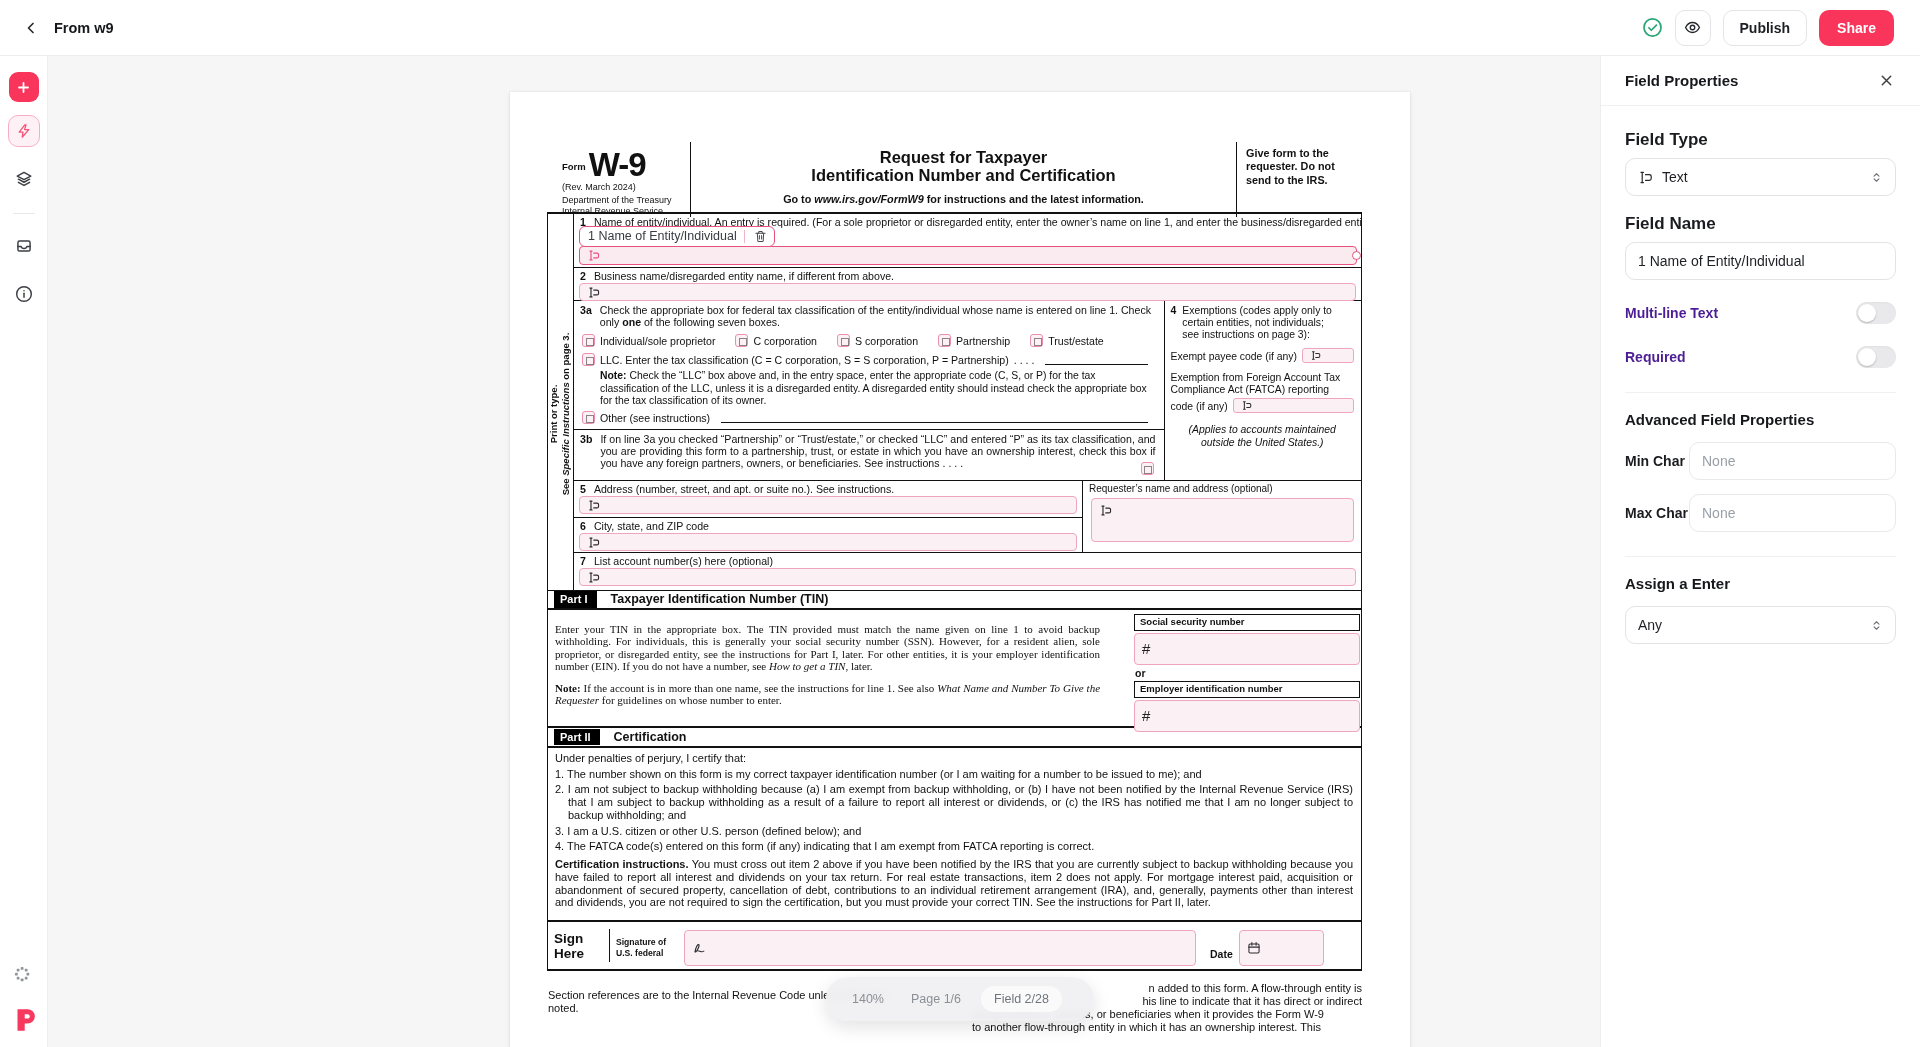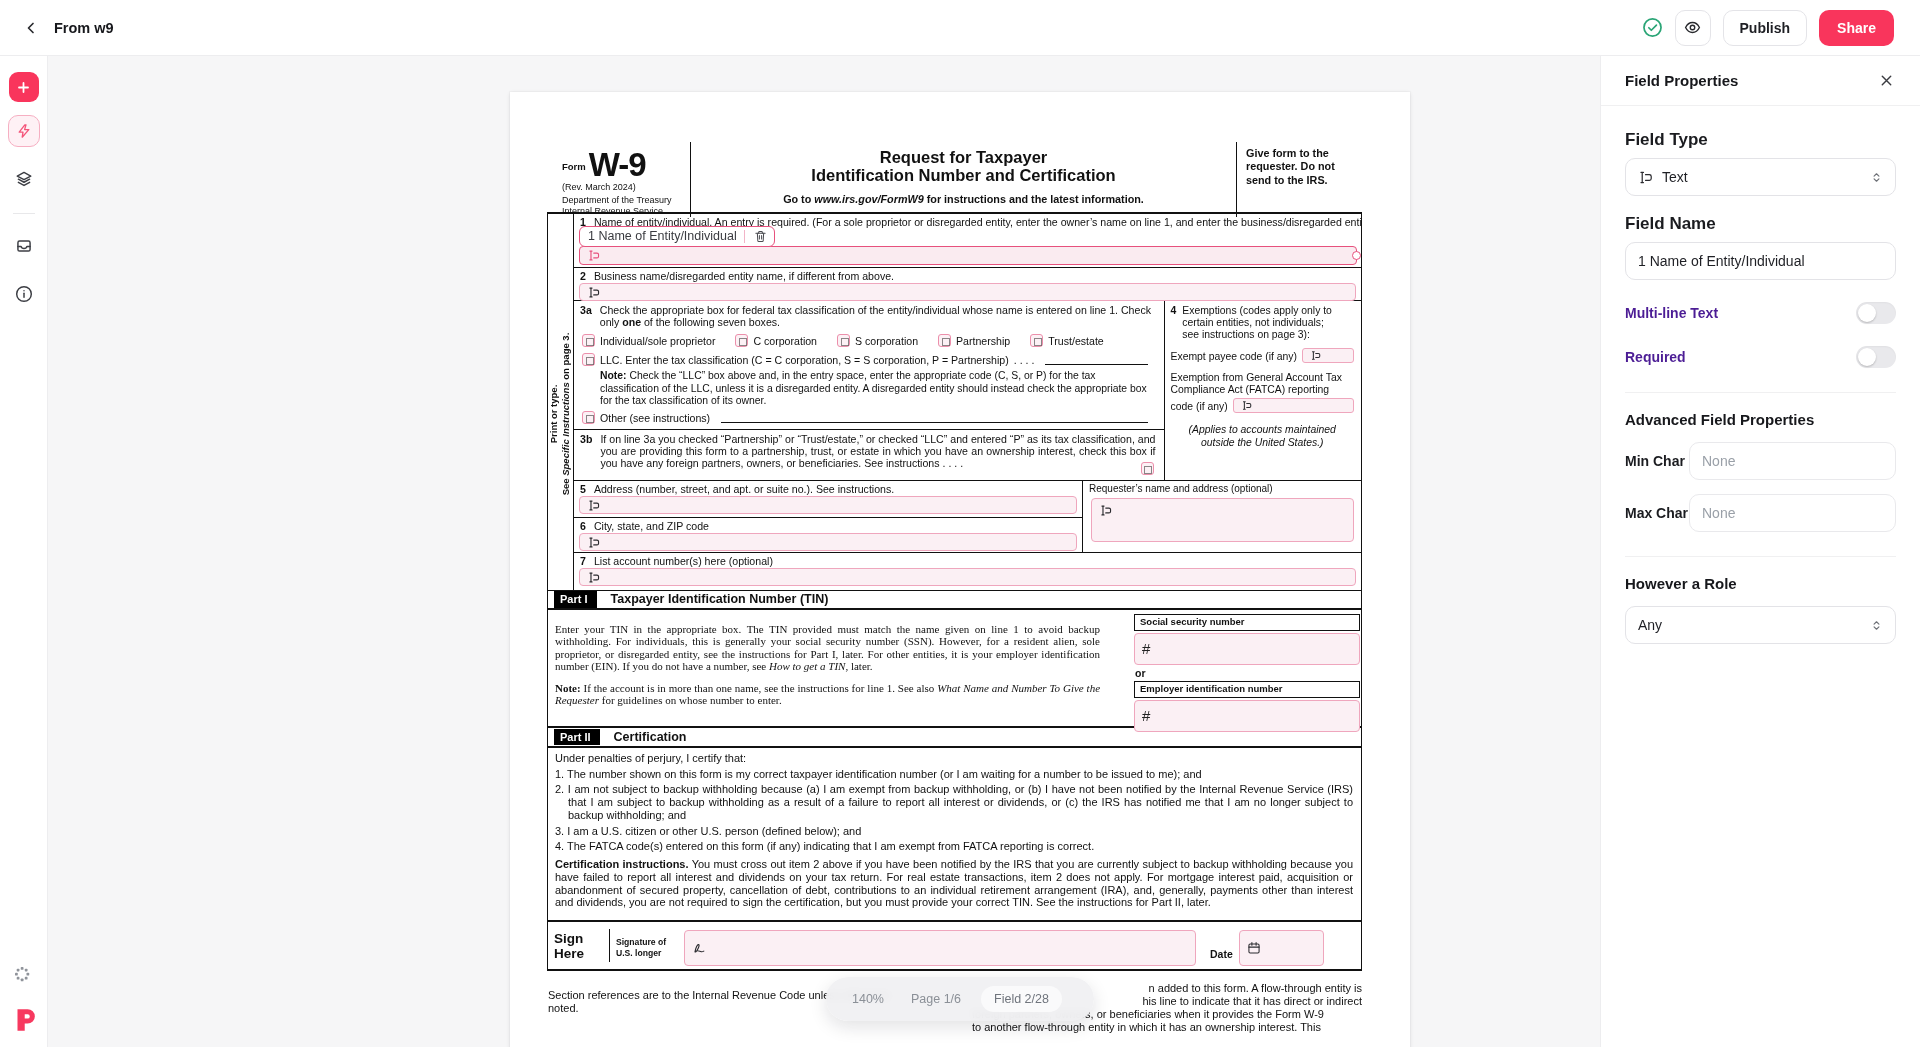--- a/index.html
+++ b/index.html
@@ -404,21 +404,21 @@
             <div class="c4row">
                   <span class="nowrap">Exempt payee code (if any)</span>
               <span class="fld minifld" style="width:52px">
                     <svg width="11" height="11" viewBox="0 0 16 16" fill="none" stroke="#2b2b2f" stroke-width="1.5" stroke-linecap="round">
                       <path d="M3.6 2.6 h2.6 M3.6 13.4 h2.6 M4.9 2.6 v10.8"></path>
                       <path d="M8.3 5 H12.3 a1.9 1.9 0 0 1 1.9 1.9 v2.2 a1.9 1.9 0 0 1 -1.9 1.9 H8.3"></path>
                     </svg>
                   </span>
                 </div>
             <div style="margin-top:9px">
-                  <span class="nowrap" style="display:block">Exemption from General Account Tax</span>
+                  <span class="nowrap" style="display:block">Exemption from Foreign Account Tax</span>
                   <span class="nowrap" style="display:block">Compliance Act (FATCA) reporting</span>
                 </div>
             <div class="c4row" style="margin-top:2px">
                   <span>code (if any)</span>
               <span class="fld minifld" style="flex:1">
                     <svg width="11" height="11" viewBox="0 0 16 16" fill="none" stroke="#2b2b2f" stroke-width="1.5" stroke-linecap="round">
                       <path d="M3.6 2.6 h2.6 M3.6 13.4 h2.6 M4.9 2.6 v10.8"></path>
                       <path d="M8.3 5 H12.3 a1.9 1.9 0 0 1 1.9 1.9 v2.2 a1.9 1.9 0 0 1 -1.9 1.9 H8.3"></path>
                     </svg>
                   </span>
@@ -520,21 +520,21 @@
         <div>Under penalties of perjury, I certify that:</div>
         <div class="p2item">1. The number shown on this form is my correct taxpayer identification number (or I am waiting for a number to be issued to me); and</div>
         <div class="p2item" style="text-align:justify">2. I am not subject to backup withholding because (a) I am exempt from backup withholding, or (b) I have not been notified by the Internal Revenue Service (IRS) that I am subject to backup withholding as a result of a failure to report all interest or dividends, or (c) the IRS has notified me that I am no longer subject to backup withholding; and</div>
         <div class="p2item">3. I am a U.S. citizen or other U.S. person (defined below); and</div>
         <div class="p2item">4. The FATCA code(s) entered on this form (if any) indicating that I am exempt from FATCA reporting is correct.</div>
         <div class="certp"><b>Certification instructions.</b><span> You must cross out item 2 above if you have been notified by the IRS that you are currently subject to backup withholding because you have failed to report all interest and dividends on your tax return. For real estate transactions, item 2 does not apply. For mortgage interest paid, acquisition or abandonment of secured property, cancellation of debt, contributions to an individual retirement arrangement (IRA), and, generally, payments other than interest and dividends, you are not required to sign the certification, but you must provide your correct TIN. See the instructions for Part II, later.</span></div>
       </div>
 
       <div class="signrow">
         <div class="signcell"><span>Sign</span><br><span>Here</span></div>
-        <div class="siglbl"><span>Signature of</span><br><span>U.S. longer</span></div>
+        <div class="siglbl"><span>Signature of</span><br><span>U.S. federal</span></div>
         <div class="fld sigfld">
           <span>
                 <svg width="15" height="15" viewBox="0 0 16 16" fill="none" stroke="#2b2b2f" stroke-width="1.2" stroke-linecap="round">
                   <path d="M3.2 11.6 C3.8 7.6 5.6 3.4 7.1 3.9 C8.6 4.4 5.9 9.9 4.4 11.4 C3.6 12.2 3.1 11.4 4 10.9 C5.3 10.1 7.6 10.6 9.2 11.2 C10.3 11.6 11.6 11.4 12.6 10.8"></path>
                 </svg>
               </span>
         </div>
         <div class="datelbl">Date</div>
         <div class="fld datefld">
           <span>
@@ -618,21 +618,21 @@
     <div class="fp-minmax">
       <span class="lbl">Min Char</span>
       <input placeholder="None" style="">
     </div>
     <div class="fp-minmax">
       <span class="lbl">Max Char</span>
       <input placeholder="None" style="">
     </div>
 
     <div class="fp-sep"></div>
-    <div class="fp-section">However a Role</div>
+    <div class="fp-section">Assign a Enter</div>
     <div class="fp-select">
       <span>Any</span>
       <span class="chev">
           <svg width="13" height="13" viewBox="0 0 16 16" fill="none" stroke="#6e7177" stroke-width="1.4" stroke-linecap="round" stroke-linejoin="round">
             <path d="M5 6.4 L8 3.4 11 6.4 M5 9.6 L8 12.6 11 9.6"></path>
           </svg>
         </span>
     </div>
   </div>
 </aside>

